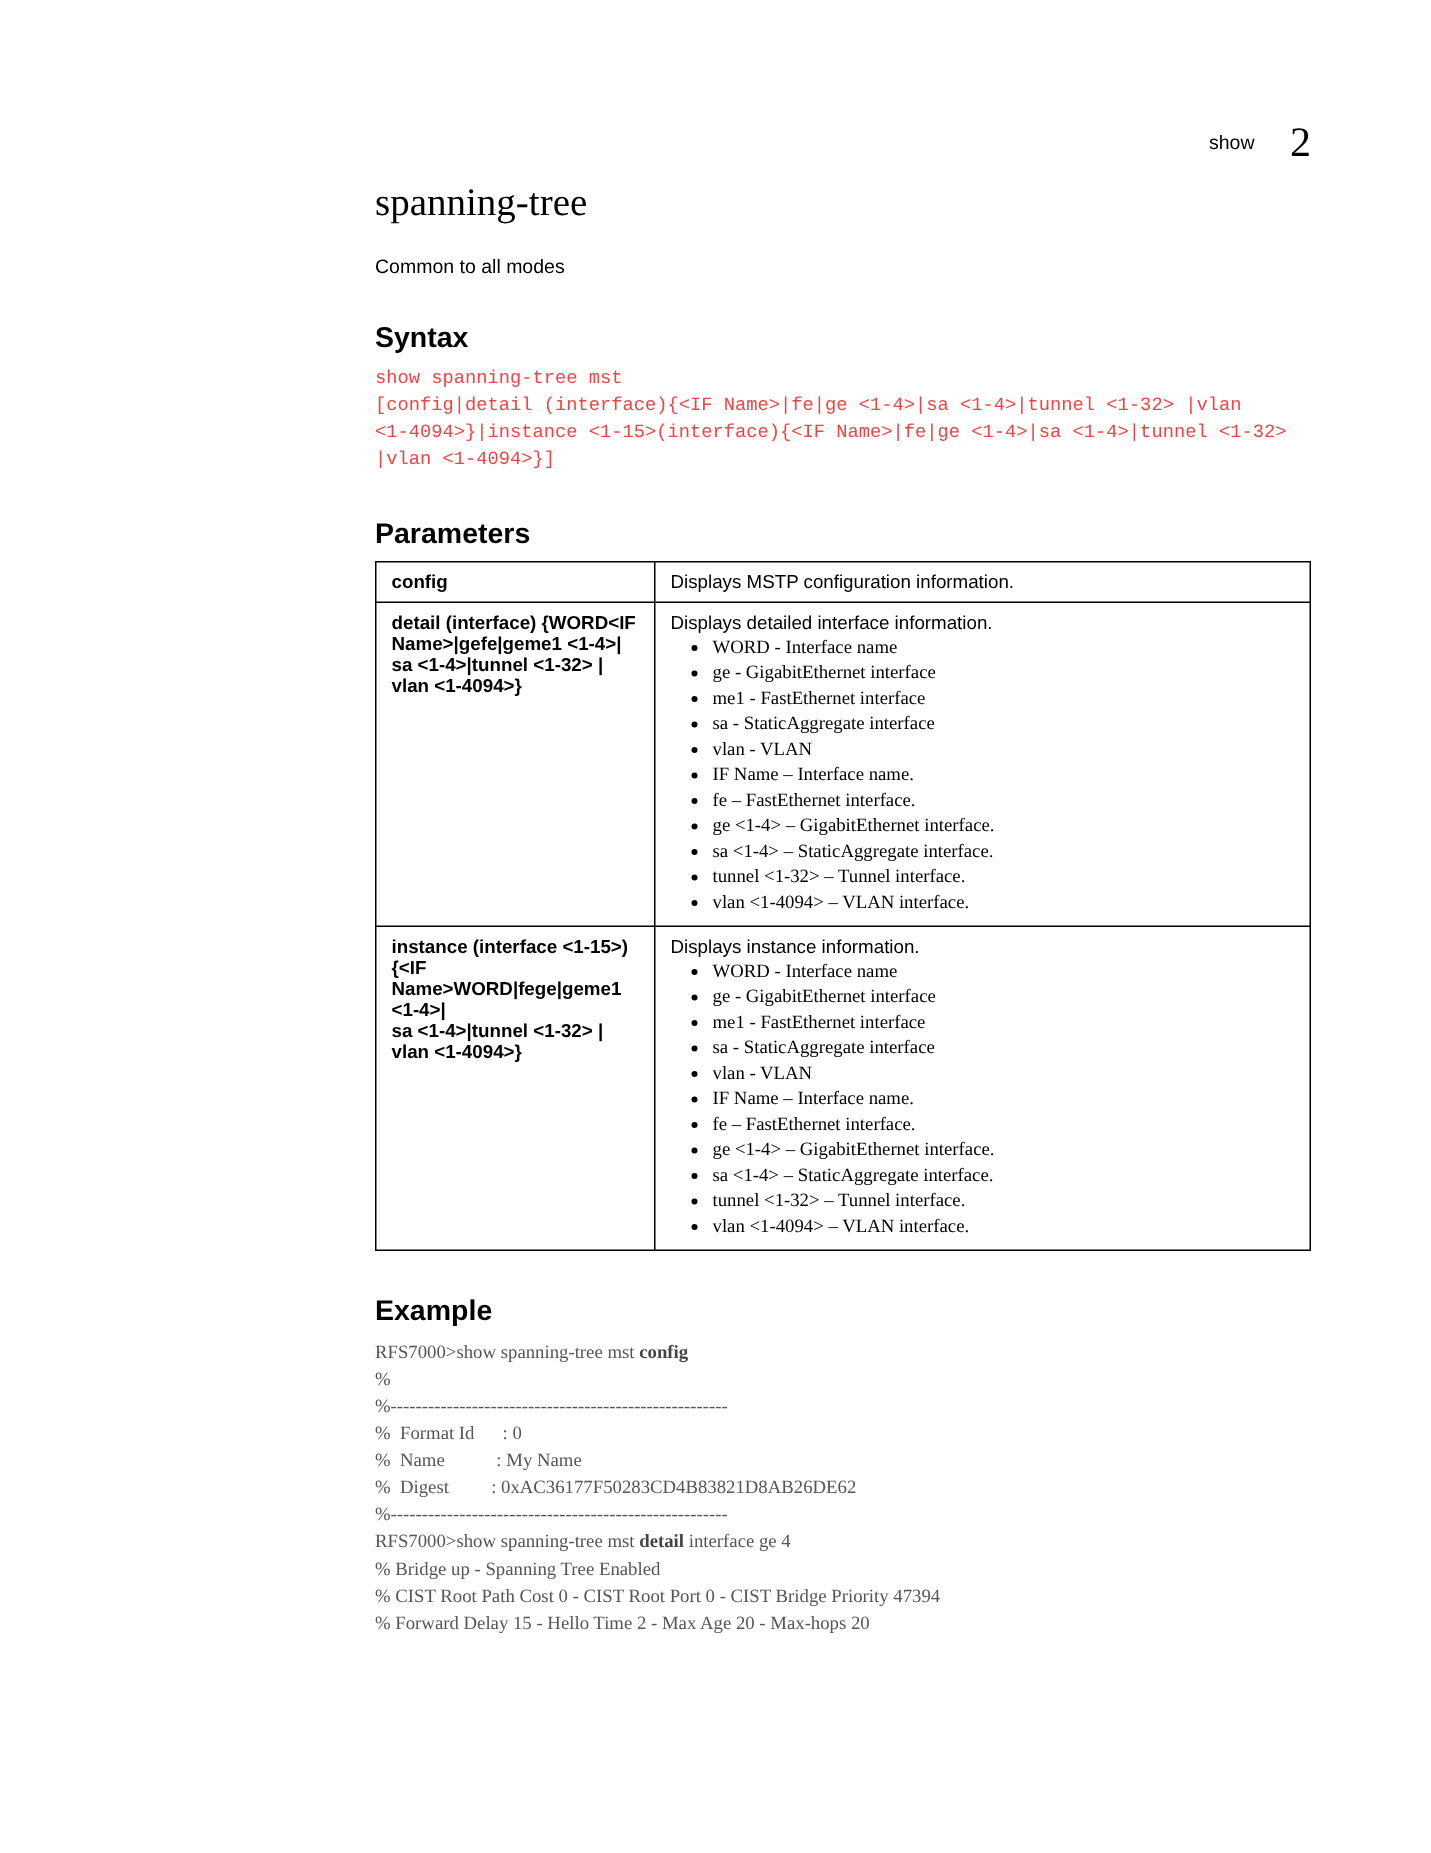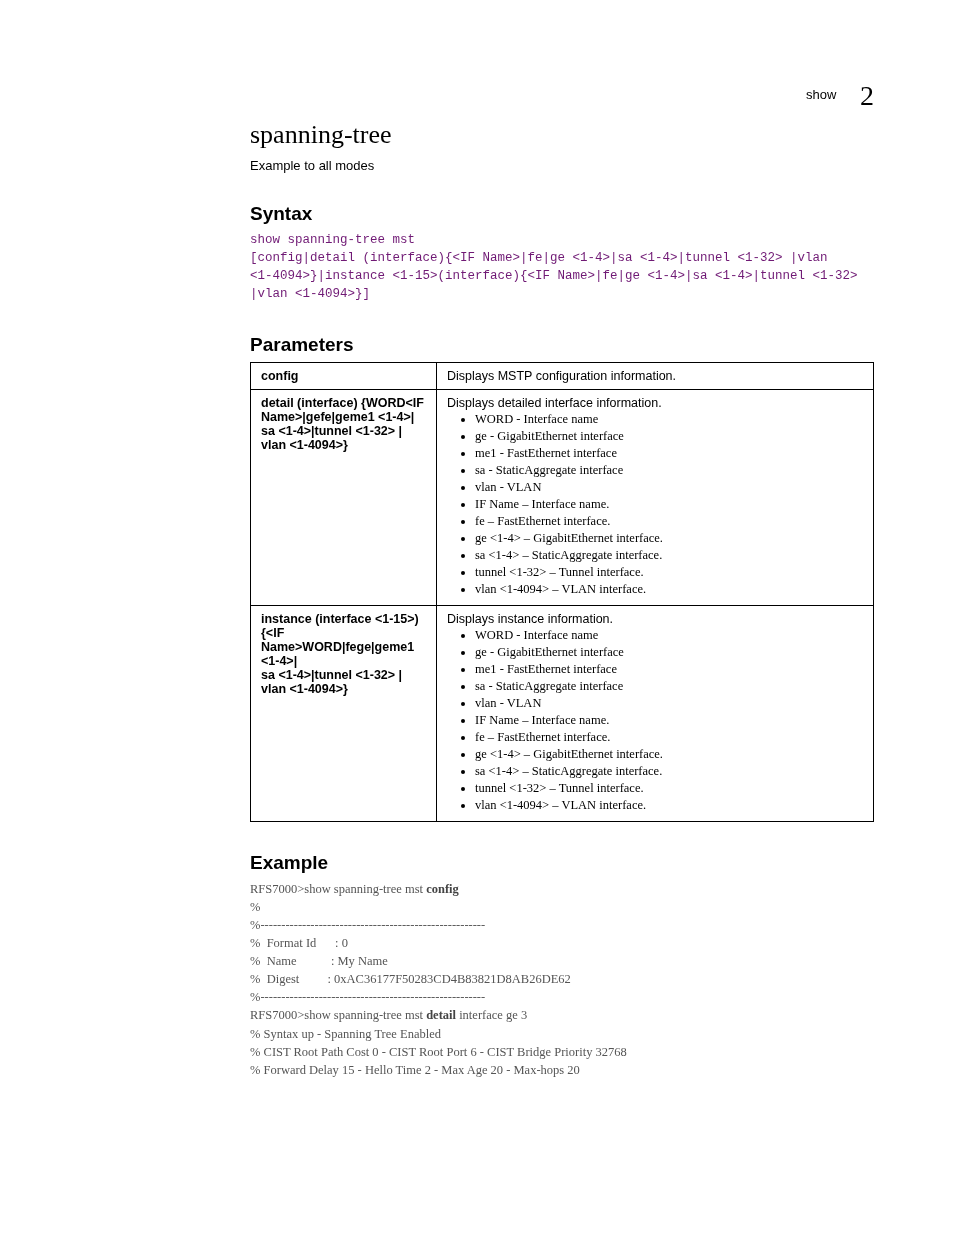--- a/index.html
+++ b/index.html
@@ -21,36 +21,36 @@
   .header-right .num {
     font-size: 28px;
     font-family: Georgia, serif;
     margin-left: 20px;
     vertical-align: middle;
   }
   h1 {
     font-family: Georgia, 'Times New Roman', serif;
     font-weight: normal;
     font-size: 26px;
-    margin: 60px 0 8px 0;
+    margin: 60px 0 20px 0;
   }
   .subtitle {
     font-size: 13px;
     margin-bottom: 20px;
   }
   h3 {
     font-family: Arial, sans-serif;
     font-weight: bold;
     font-size: 19px;
     margin: 30px 0 6px 0;
   }
   pre.code {
     font-family: "Courier New", monospace;
     font-size: 12.5px;
-    color: #701a75;
+    color: #ef4444;
     white-space: pre-wrap;
     margin: 0 0 10px 0;
     line-height: 1.45;
   }
   table.params {
     border-collapse: collapse;
     width: 100%;
     margin-top: 4px;
     font-size: 12.5px;
   }
@@ -84,21 +84,21 @@
 </style>
 </head>
 <body>
 
 <div class="header-right">
   <span>show</span>
   <span class="num">2</span>
 </div>
 
 <h1>spanning-tree</h1>
-<div class="subtitle">Example to all modes</div>
+<div class="subtitle">Common to all modes</div>
 
 <h3>Syntax</h3>
 <pre class="code">show spanning-tree mst
 [config|detail (interface){&lt;IF Name&gt;|fe|ge &lt;1-4&gt;|sa &lt;1-4&gt;|tunnel &lt;1-32&gt; |vlan 
 &lt;1-4094&gt;}|instance &lt;1-15&gt;(interface){&lt;IF Name&gt;|fe|ge &lt;1-4&gt;|sa &lt;1-4&gt;|tunnel &lt;1-32&gt; 
 |vlan &lt;1-4094&gt;}]</pre>
 
 <h3>Parameters</h3>
 <table class="params">
   <tbody>
@@ -155,17 +155,17 @@
 
 <h3>Example</h3>
 <div class="example">
 <pre><span>RFS7000&gt;show spanning-tree mst </span><span class="bold">config</span></pre>
 <pre>%</pre>
 <pre>%------------------------------------------------------</pre>
 <pre>%  Format Id      : 0</pre>
 <pre>%  Name           : My Name</pre>
 <pre>%  Digest         : 0xAC36177F50283CD4B83821D8AB26DE62</pre>
 <pre>%------------------------------------------------------</pre>
-<pre><span>RFS7000&gt;show spanning-tree mst </span><span class="bold">detail</span><span> interface ge 3</span></pre>
-<pre>% Syntax up - Spanning Tree Enabled</pre>
-<pre>% CIST Root Path Cost 0 - CIST Root Port 6 - CIST Bridge Priority 32768</pre>
+<pre><span>RFS7000&gt;show spanning-tree mst </span><span class="bold">detail</span><span> interface ge 4</span></pre>
+<pre>% Bridge up - Spanning Tree Enabled</pre>
+<pre>% CIST Root Path Cost 0 - CIST Root Port 0 - CIST Bridge Priority 47394</pre>
 <pre>% Forward Delay 15 - Hello Time 2 - Max Age 20 - Max-hops 20</pre>
 </div>
 
 </body></html>

